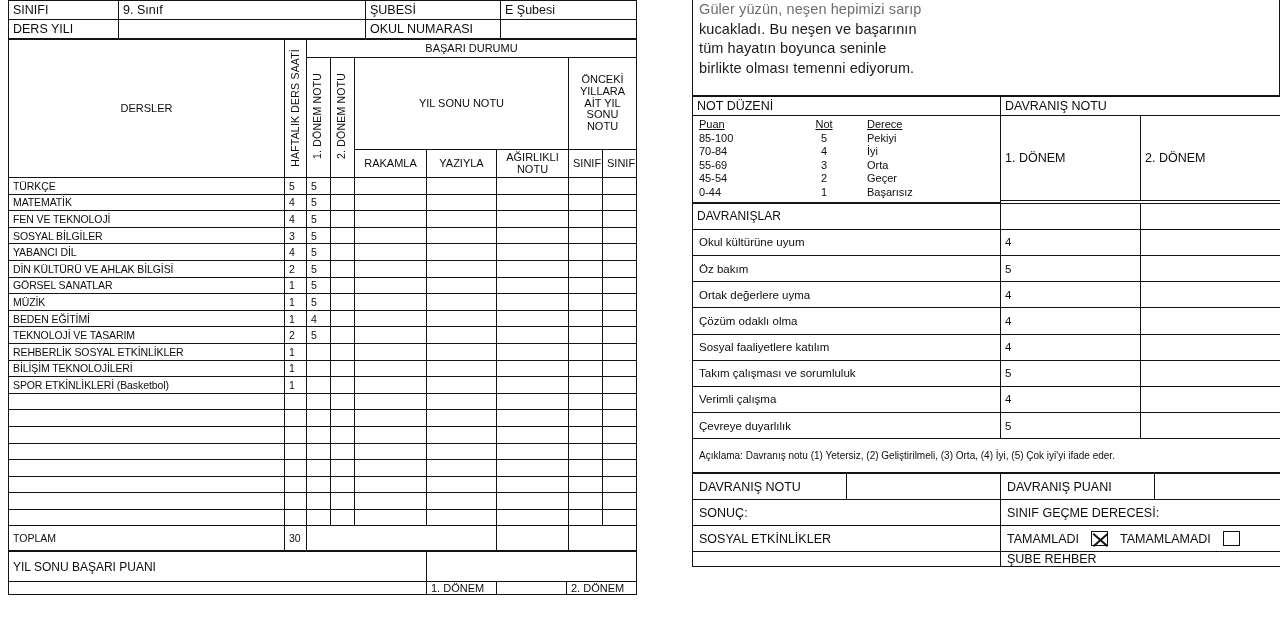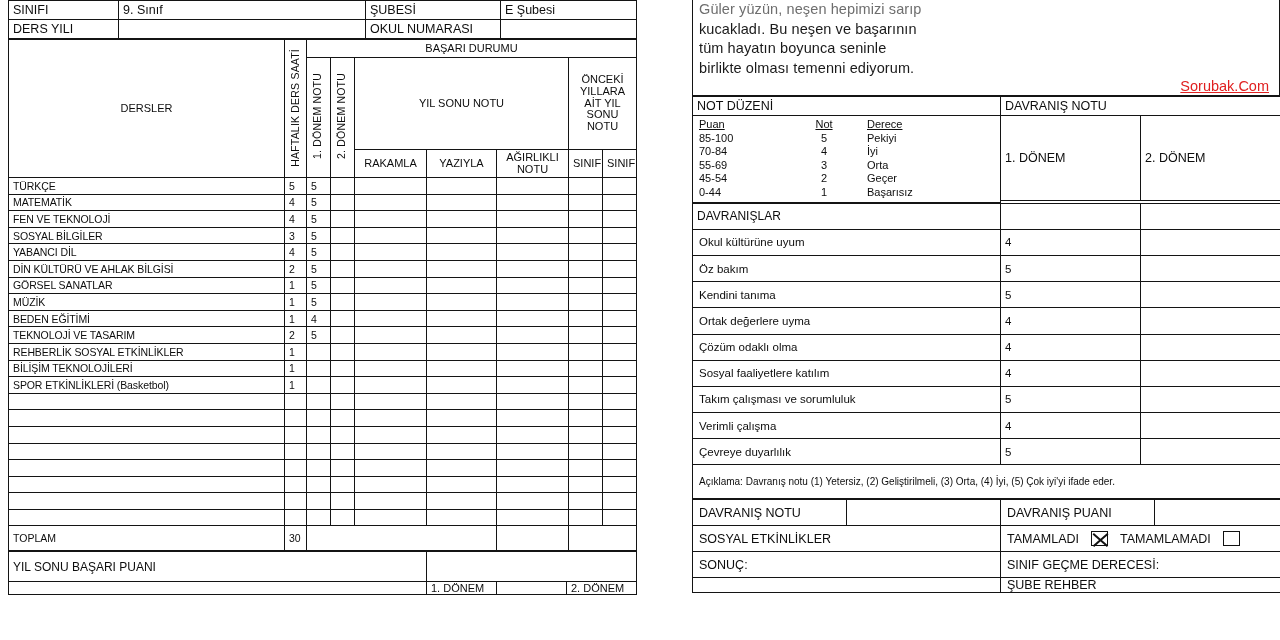--- a/index.html
+++ b/index.html
@@ -434,21 +434,20 @@
 
   <div class="right-panel">
 
     <div class="msg-box">
       <div class="msg-inner" id="msg-lines">
           <div class="msg-line first">Güler yüzün, neşen hepimizi sarıp</div>
           <div class="msg-line">kucakladı. Bu neşen ve başarının</div>
           <div class="msg-line">tüm hayatın boyunca seninle</div>
           <div class="msg-line">birlikte olması temenni ediyorum.</div>
         </div>
-      <div class="watermark" style="color: rgb(224, 32, 32);">Sorubak.Com</div>
     </div>
 
     <table class="tbl rt">
       <colgroup>
           <col style="width:308px">
           <col style="width:140px">
           <col style="width:140px">
         </colgroup>
       <tbody>
         <tr>
@@ -520,25 +519,20 @@
             <td class="lbl">Okul kültürüne uyum</td>
             <td class="ctr">4</td>
             <td class="ctr"></td>
           </tr>
           <tr>
             <td class="lbl">Öz bakım</td>
             <td class="ctr">5</td>
             <td class="ctr"></td>
           </tr>
           <tr>
-            <td class="lbl">Kendini tanıma</td>
-            <td class="ctr">5</td>
-            <td class="ctr"></td>
-          </tr>
-          <tr>
             <td class="lbl">Ortak değerlere uyma</td>
             <td class="ctr">4</td>
             <td class="ctr"></td>
           </tr>
           <tr>
             <td class="lbl">Çözüm odaklı olma</td>
             <td class="ctr">4</td>
             <td class="ctr"></td>
           </tr>
           <tr>
@@ -575,36 +569,36 @@
           <col style="width:154px">
           <col style="width:154px">
           <col style="width:126px">
         </colgroup>
       <tbody>
         <tr>
           <td>DAVRANIŞ NOTU</td>
           <td></td>
           <td class="ctr">DAVRANIŞ PUANI</td>
           <td></td>
+        </tr>
+        <tr>
+          <td colspan="2">SONUÇ:</td>
+          <td colspan="2">SINIF GEÇME DERECESİ:</td>
         </tr>
         <tr>
           <td colspan="2">SOSYAL ETKİNLİKLER</td>
           <td colspan="2" style="padding:0">
             <div class="tam-row">
               <span>TAMAMLADI</span>
               <span class="ckbox checked"></span>
               <span>TAMAMLAMADI</span>
               <span class="ckbox"></span>
             </div>
           </td>
         </tr>
         <tr>
-          <td colspan="2">SONUÇ:</td>
-          <td colspan="2">SINIF GEÇME DERECESİ:</td>
-        </tr>
-        <tr>
           <td colspan="2" style="height:14px"></td>
           <td colspan="2" style="height:14px" class="ctr">ŞUBE REHBER</td>
         </tr>
       </tbody>
     </table>
   </div>
 </div>
 
 </body></html>

